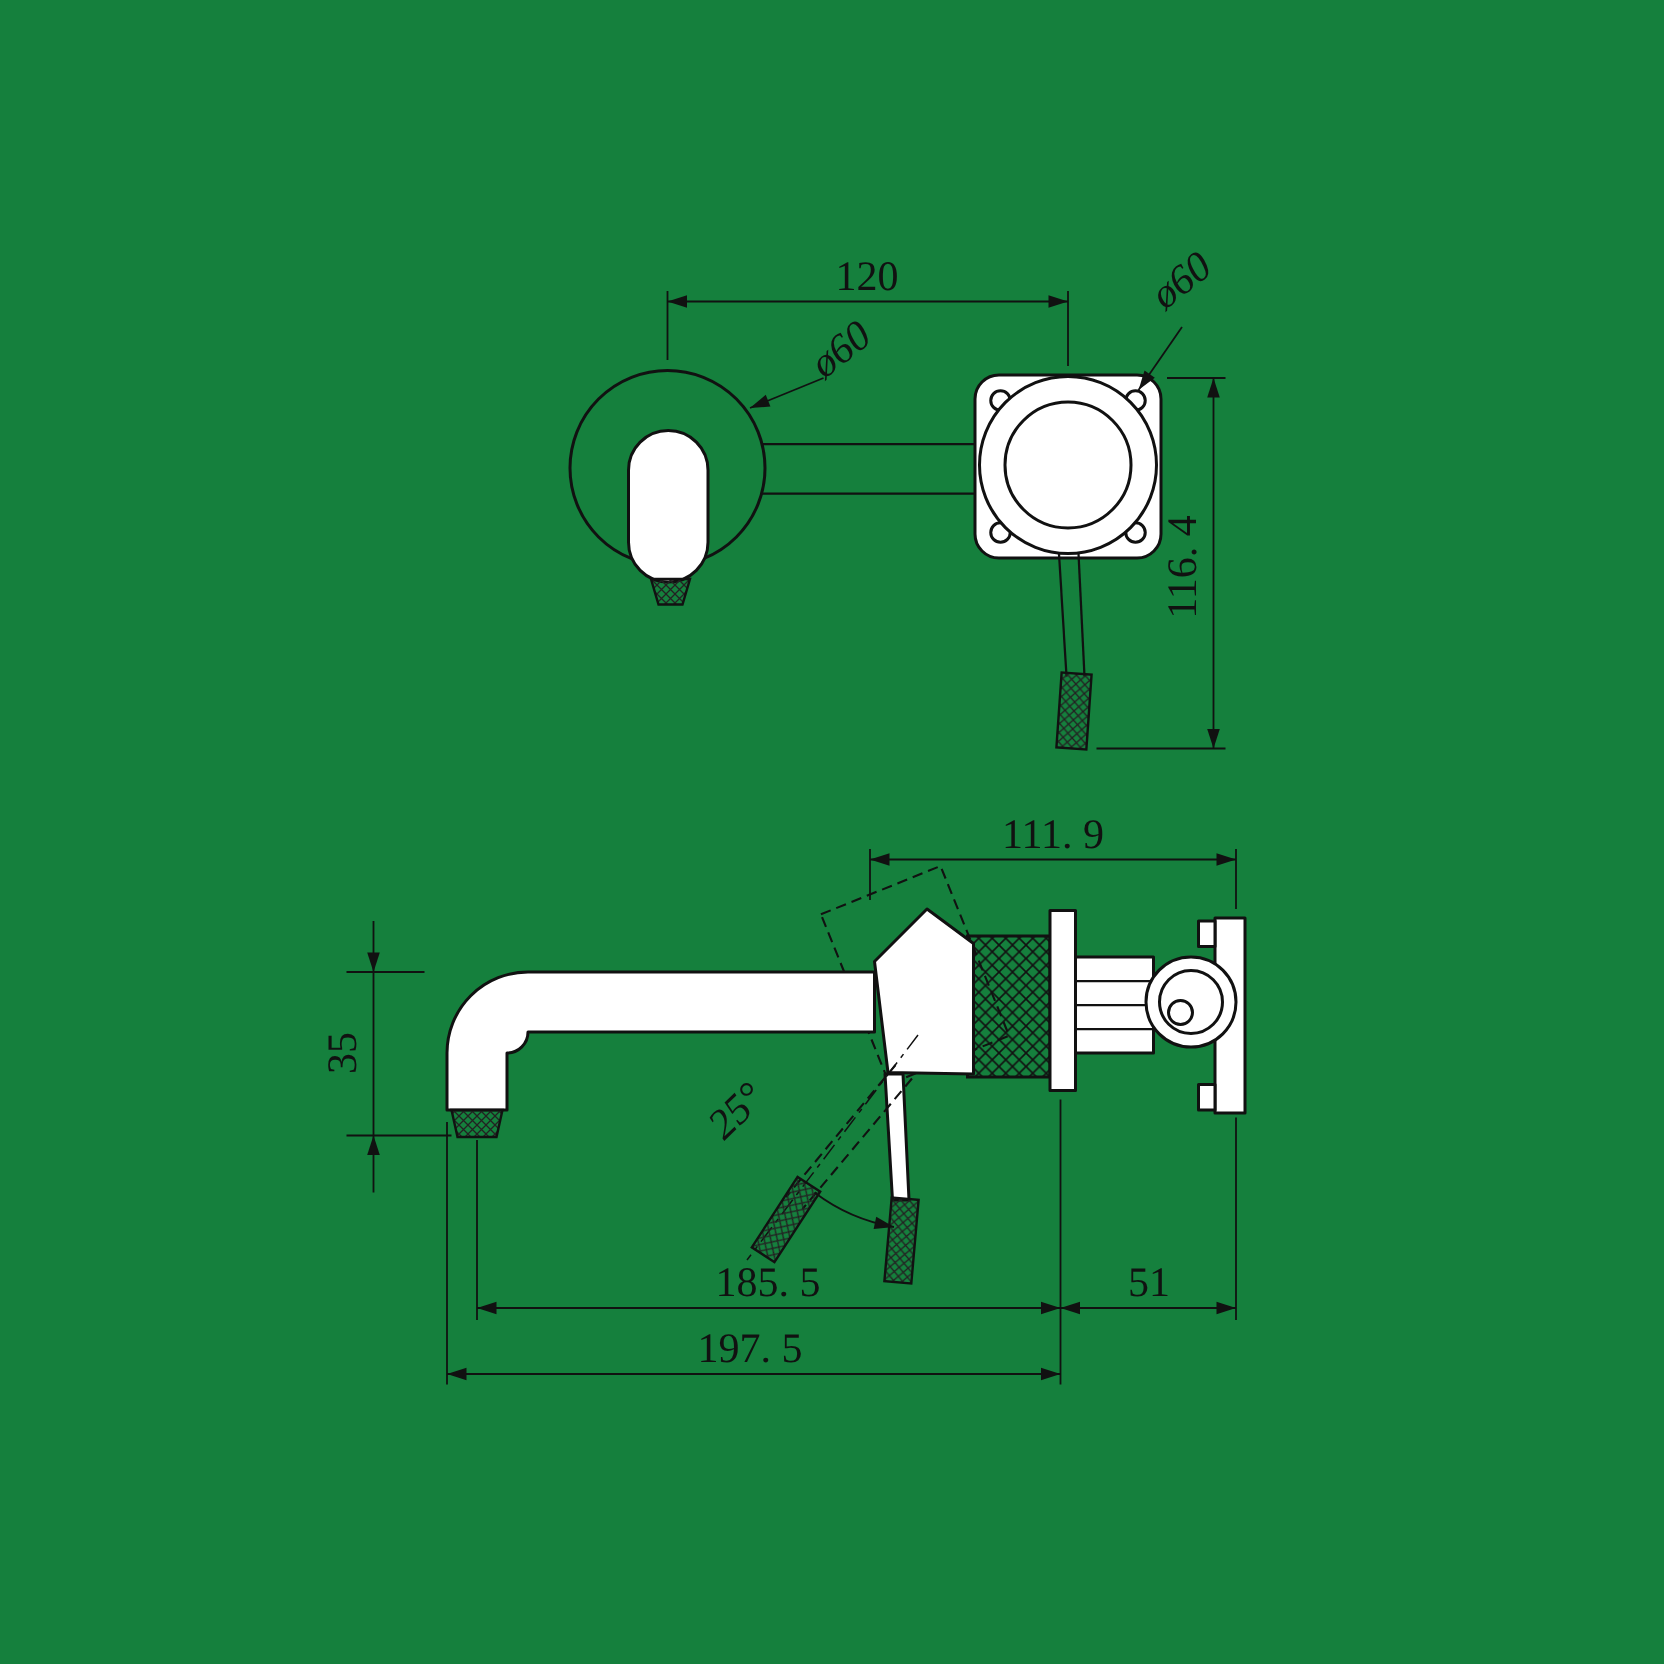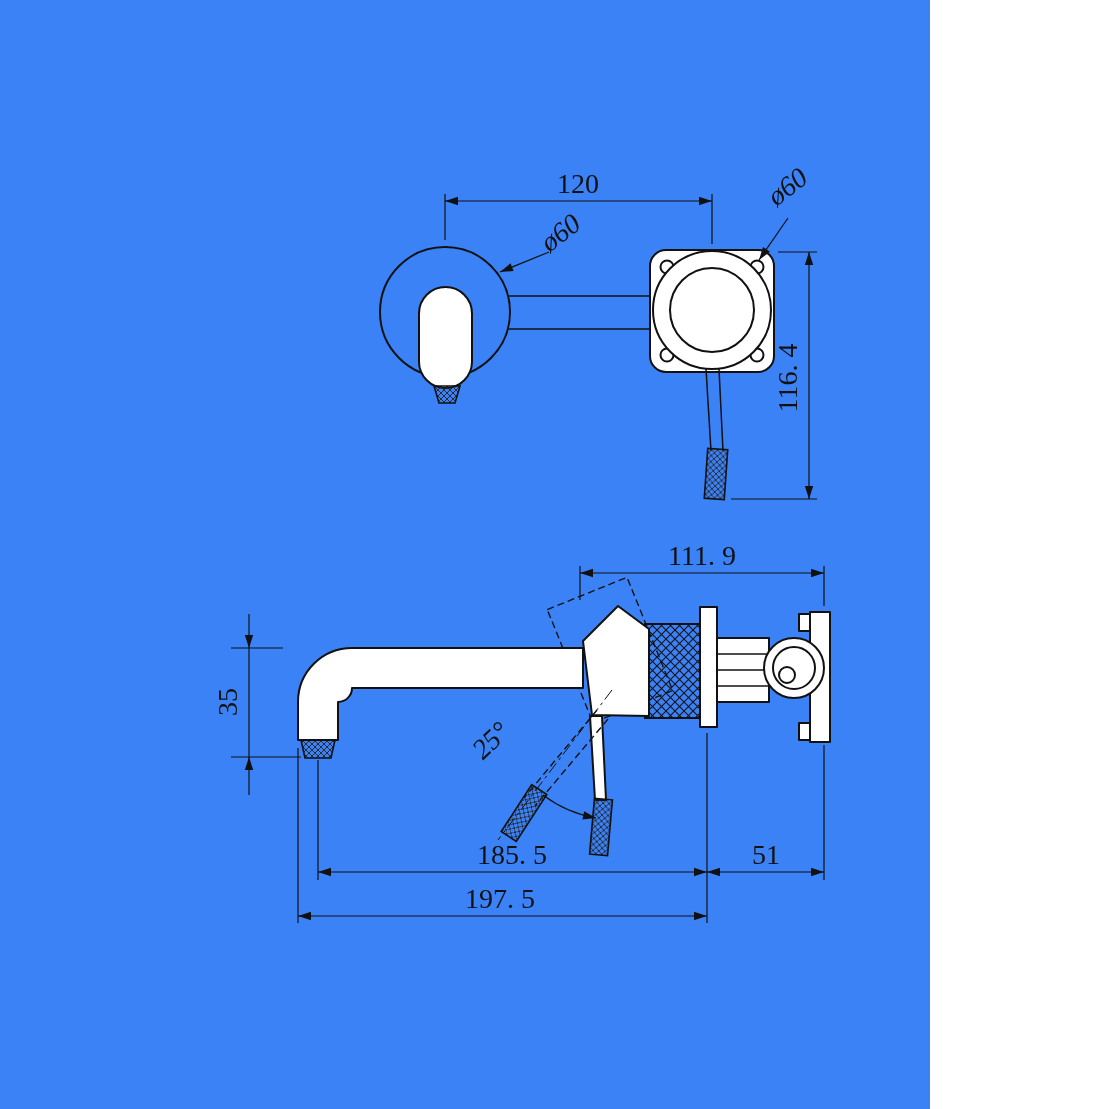--- a/index.html
+++ b/index.html
@@ -5,23 +5,23 @@
   html, body {
     margin: 0;
     padding: 0;
     background: #ffffff;
     width: 1109px;
     height: 1109px;
     overflow: hidden;
   }
   .stage {
     position: relative;
-    width: 930px;
+    width: 1109px;
     height: 1109px;
-    background: #3b82f6;
+    background: #15803d;
   }
   svg {
     display: block;
   }
   .obj  { stroke: #111; stroke-width: 2;   fill: none; stroke-linecap: round; stroke-linejoin: round; }
   .objw { stroke: #111; stroke-width: 2;   fill: #fff; stroke-linecap: round; stroke-linejoin: round; }
   .thin { stroke: #111; stroke-width: 1.5; fill: none; }
   .dim  { stroke: #111; stroke-width: 1.2; fill: none; }
   .dash { stroke: #111; stroke-width: 1.4; fill: none; stroke-dasharray: 7 4; }
   .cline{ stroke: #111; stroke-width: 1;   fill: none; stroke-dasharray: 12 4 3 4; }

